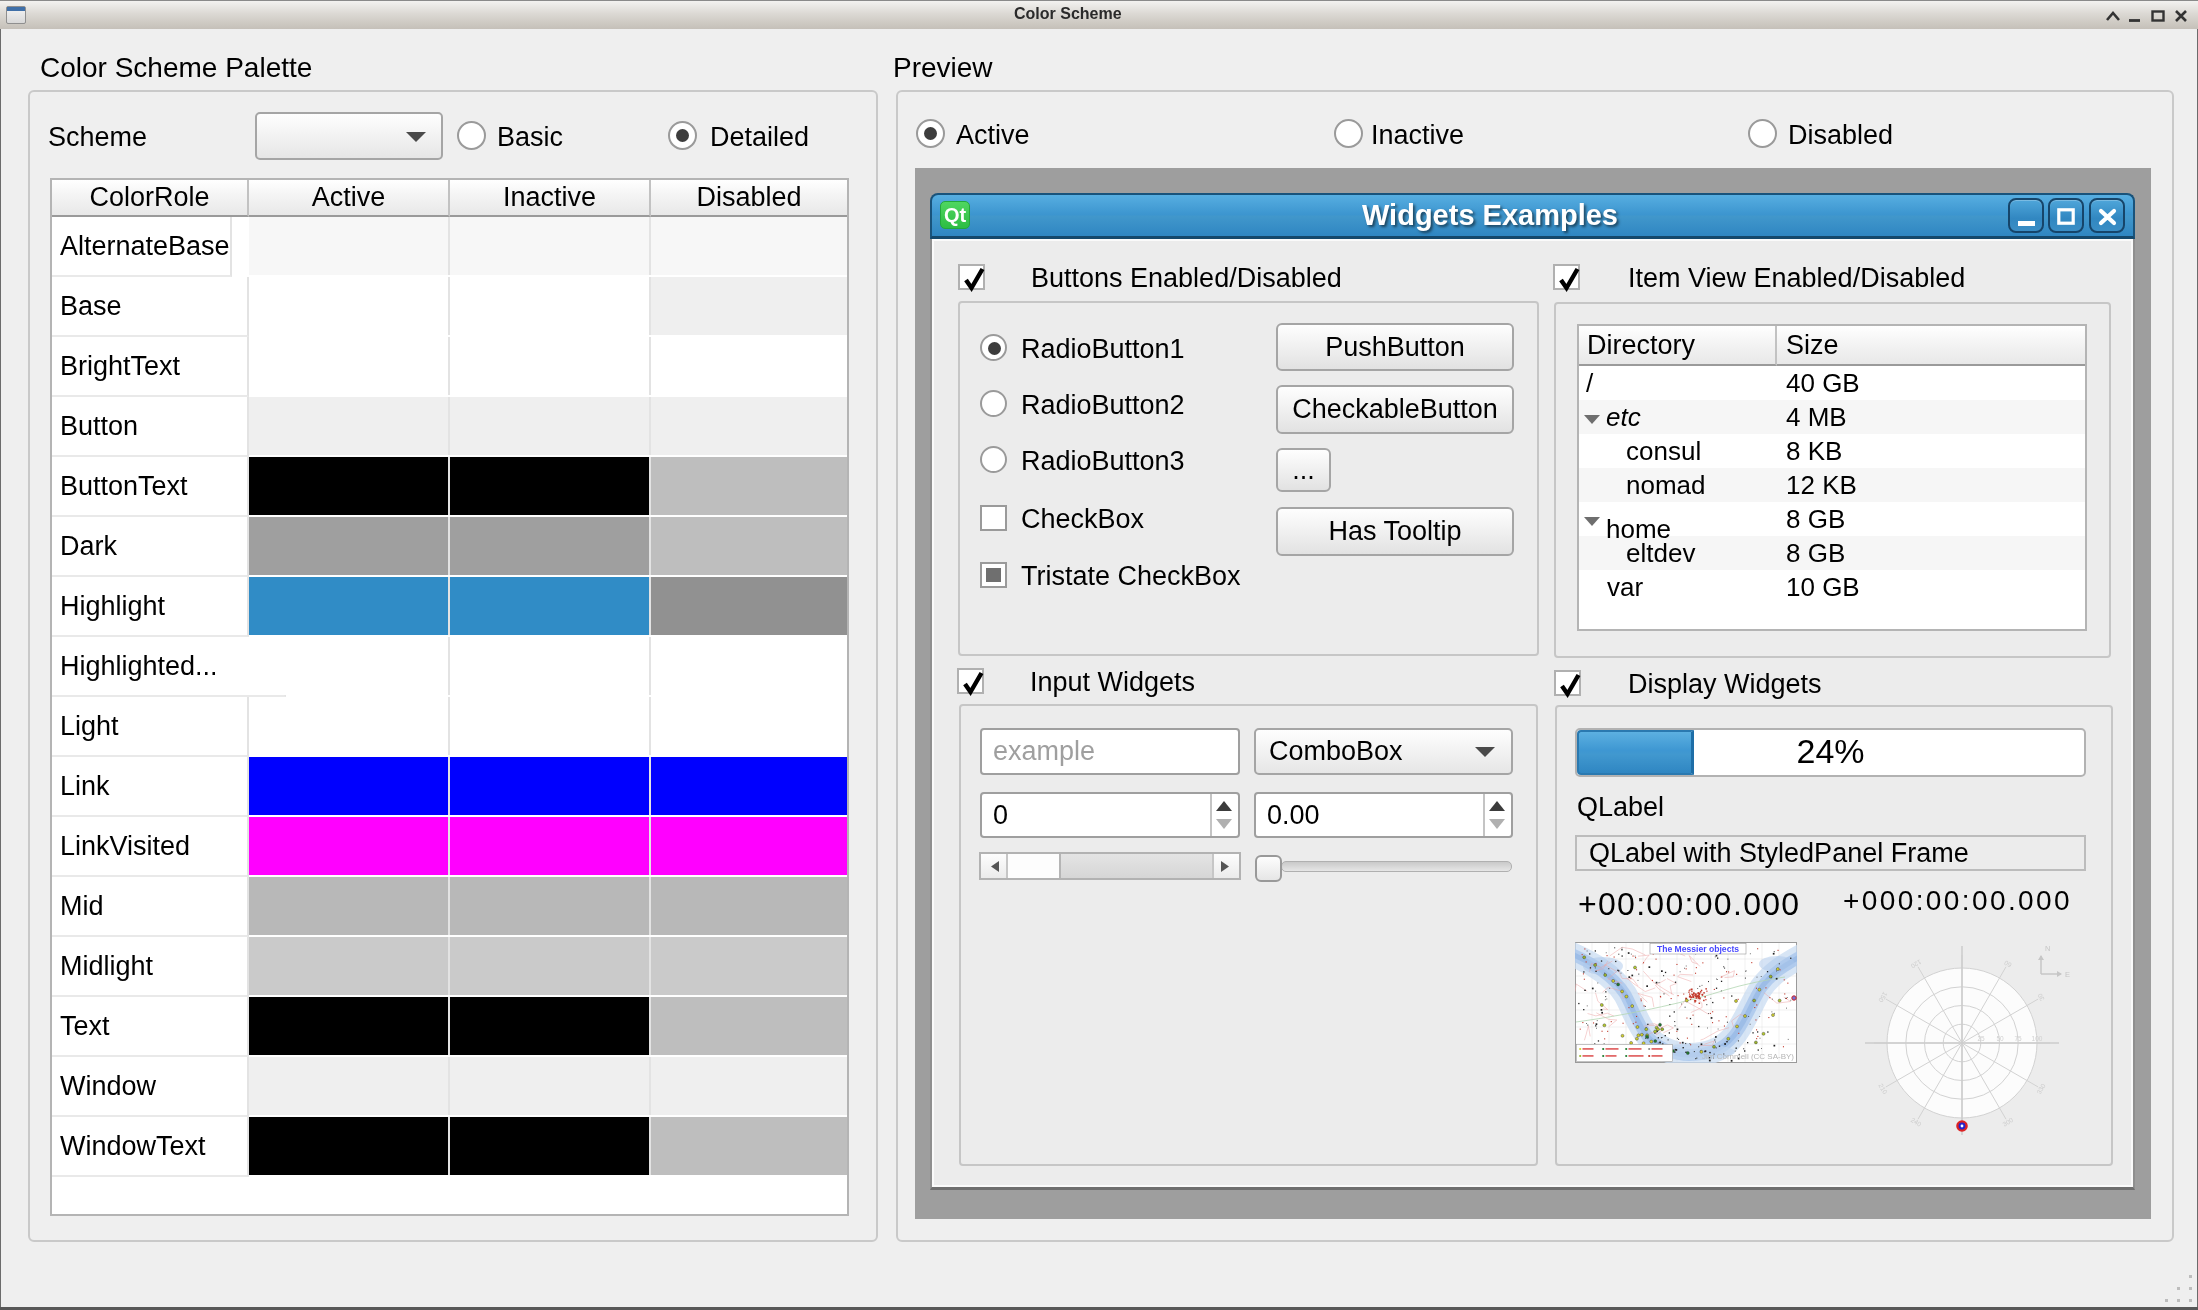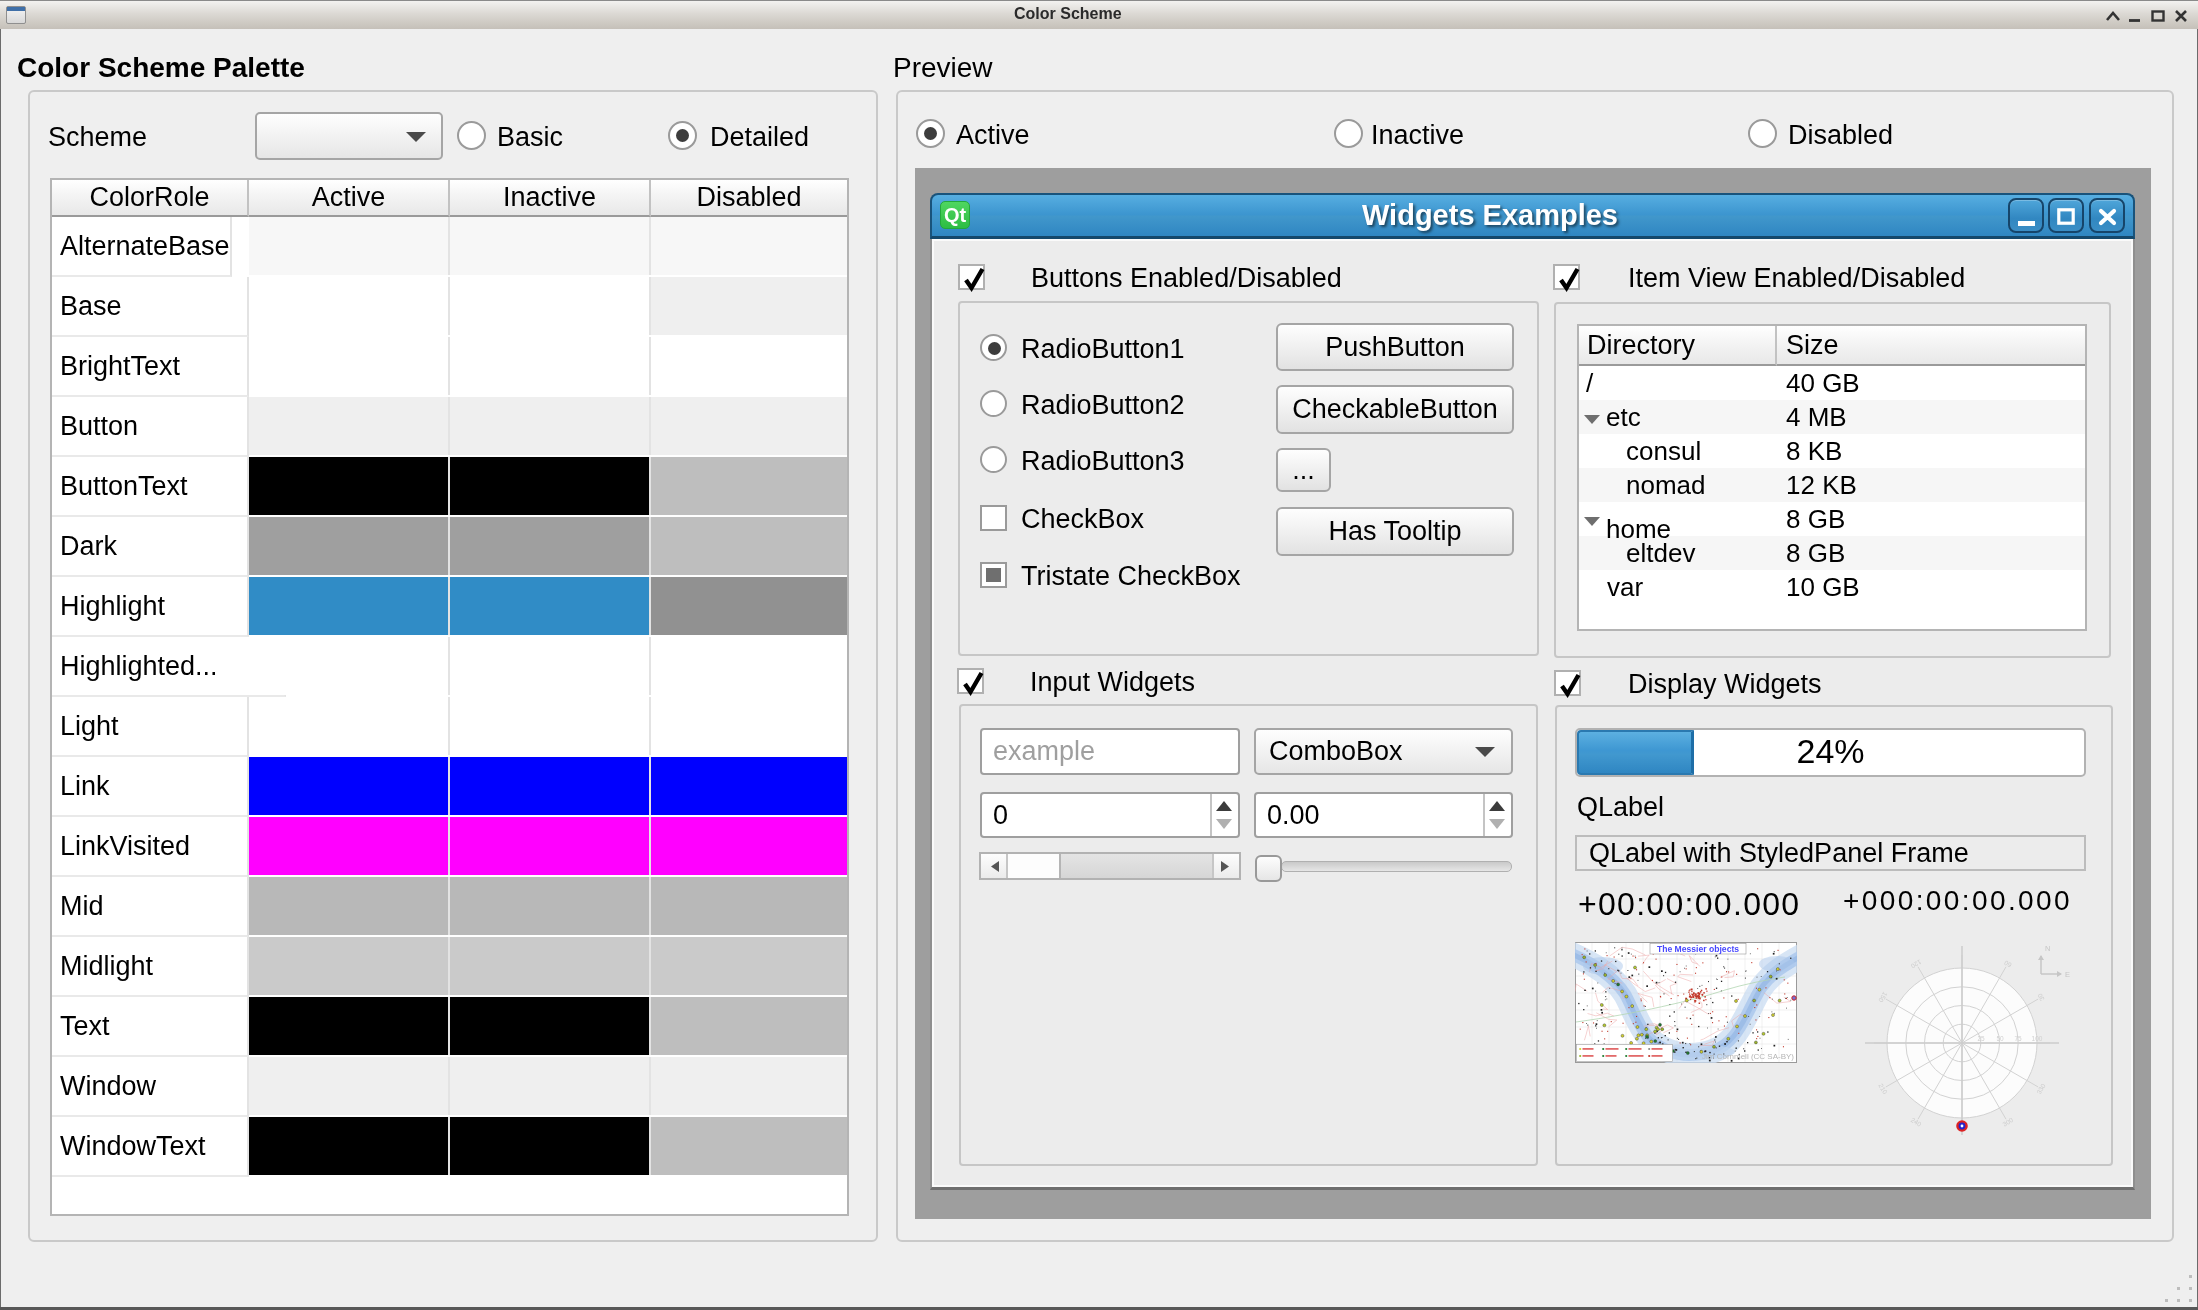--- a/index.html
+++ b/index.html
@@ -66,21 +66,21 @@
       <path d="M2 10.5 L13 10.5" stroke="#333" stroke-width="2.8" fill="none"></path>
     </svg>
   <svg class="abs" style="left:2151px;top:9px" width="14" height="12" viewBox="0 0 14 12">
       <rect x="1.5" y="1.5" width="11" height="9" stroke="#333" stroke-width="2.4" fill="none"></rect>
     </svg>
   <svg class="abs" style="left:2174px;top:9px" width="14" height="12" viewBox="0 0 14 12">
       <path d="M2 1 L12 11 M12 1 L2 11" stroke="#333" stroke-width="2.6" fill="none"></path>
     </svg>
 </div>
 
-<div class="h1" style="left:17px;top:52px;font-weight:bold;">Color Scheme Palette</div>
+<div class="h1" style="left:40px;top:52px;">Color Scheme Palette</div>
 <div class="h1" style="left:893px;top:52px;">Preview</div>
 
 <div class="gb" style="left:28px;top:90px;width:850px;height:1152px;"></div>
 <div class="abs" style="left:48px;top:122px;font-size:27px;">Scheme</div>
 <div class="abs btnface" style="left:255px;top:112px;width:188px;height:48px;"></div>
 <svg class="abs" style="left:404px;top:130px" width="24" height="13" viewBox="0 0 24 13">
     <path d="M2 2 L12 12 L22 2 Z" fill="#4a4a4a"></path>
   </svg>
 <div class="radio" style="left:457px;top:121px;"></div>
 <div class="rlabel" style="left:497px;top:122px;">Basic</div>
@@ -230,21 +230,21 @@
   <div class="abs trow" style="top:108px;background:#fff;"></div>
   <div class="abs trow" style="top:142px;background:#f6f6f6;"></div>
   <div class="abs trow" style="top:176px;background:#fff;"></div>
   <div class="abs trow" style="top:210px;background:#f6f6f6;"></div>
   <div class="abs trow" style="top:244px;background:#fff;"></div>
   <div class="ttxt" style="left:7px;top:42px;">/</div>
     <div class="ttxt" style="left:207px;top:42px;">40 GB</div>
   <svg class="abs" style="left:4px;top:87px;" width="18" height="12" viewBox="0 0 18 12">
       <path d="M1 2 L17 2 L9 11 Z" fill="#6e6e6e"></path>
     </svg>
-  <div class="ttxt" style="left:27px;top:76px;">etc</div>
+  <div class="ttxt" style="left:27px;top:76px;font-style:italic;">etc</div>
     <div class="ttxt" style="left:207px;top:76px;">4 MB</div>
   <div class="ttxt" style="left:47px;top:110px;">consul</div>
     <div class="ttxt" style="left:207px;top:110px;">8 KB</div>
   <div class="ttxt" style="left:47px;top:144px;">nomad</div>
     <div class="ttxt" style="left:207px;top:144px;">12 KB</div>
   <svg class="abs" style="left:4px;top:189px;" width="18" height="12" viewBox="0 0 18 12">
       <path d="M1 2 L17 2 L9 11 Z" fill="#6e6e6e"></path>
     </svg>
   <div class="ttxt" style="left:27px;top:188px;">home</div>
     <div class="ttxt" style="left:207px;top:178px;">8 GB</div>

